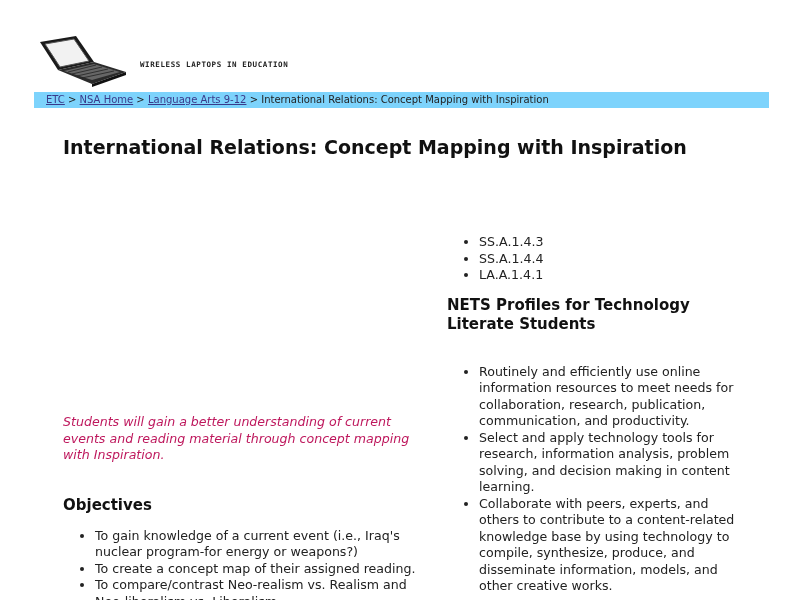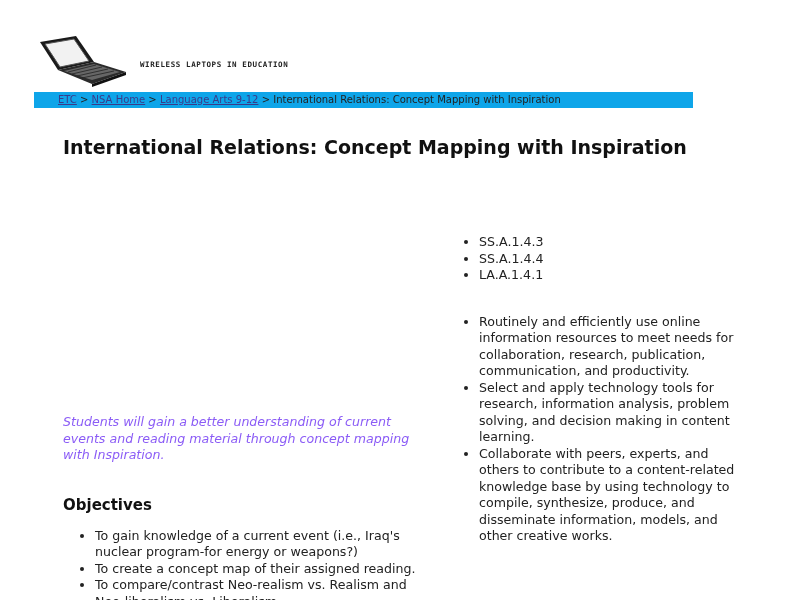--- a/index.html
+++ b/index.html
@@ -16,33 +16,33 @@
       font-family: "Liberation Sans", sans-serif; font-weight: bold;
       font-size: 17px; letter-spacing: -0.2px; color: #111;
       white-space: nowrap;
     }
     .logo-sub {
       position: absolute; left: 104px; top: 28px;
       font-family: "DejaVu Sans Mono", monospace; font-weight: bold;
       font-size: 7.5px; letter-spacing: 0.6px; color: #222; white-space: nowrap;
     }
     .breadcrumb {
-      position: absolute; left: 34px; top: 92px; width: 659px; height: 16px;
-      background: #0ea5e9; font-size: 10px; line-height: 16px;
-      padding-left: 24px; box-sizing: border-box; white-space: nowrap; color: #222;
+      position: absolute; left: 34px; top: 92px; width: 735px; height: 16px;
+      background: #7dd3fc; font-size: 10px; line-height: 16px;
+      padding-left: 12px; box-sizing: border-box; white-space: nowrap; color: #222;
     }
     .breadcrumb a { color: #3a3a8a; text-decoration: underline; }
     .breadcrumb .sep { color: #222; }
     h1.page-title {
       position: absolute; left: 63px; top: 136px; margin: 0;
       font-size: 19px; font-weight: bold; color: #111; white-space: nowrap;
     }
     .left-col { position: absolute; left: 63px; top: 414px; width: 360px; }
     .intro {
-      font-style: italic; font-size: 12.6px; line-height: 16.5px; margin: 0; color: #8b5cf6;
+      font-style: italic; font-size: 12.6px; line-height: 16.5px; margin: 0; color: #be185d;
     }
     h2 { margin: 0; font-size: 15px; font-weight: bold; color: #111; }
     .left-col h2 { margin-top: 32px; }
     ul { margin: 0; padding-left: 32px; list-style: disc; }
     li { font-size: 12.6px; line-height: 16.5px; color: #222; }
     .left-col ul { margin-top: 14px; }
     .right-col { position: absolute; left: 447px; top: 203px; width: 300px; }
     .right-col h2.nets { margin-top: 12px; line-height: 19px; }
     .right-col ul.standards { margin-top: 31px; }
     .right-col ul.nets-list { margin-top: 30px; }
@@ -78,20 +78,21 @@
 </div>
 
 <h1 class="page-title">International Relations: Concept Mapping with Inspiration</h1>
 
 <div class="right-col">
   <ul class="standards">
     <li>SS.A.1.4.3</li>
     <li>SS.A.1.4.4</li>
     <li>LA.A.1.4.1</li>
   </ul>
+  <h2 class="nets">NETS Profiles for Technology Literate Students</h2>
   <ul class="nets-list">
     <li>Routinely and efficiently use online information resources to meet needs for collaboration, research, publication, communication, and productivity.</li>
     <li>Select and apply technology tools for research, information analysis, problem solving, and decision making in content learning.</li>
     <li>Collaborate with peers, experts, and others to contribute to a content-related knowledge base by using technology to compile, synthesize, produce, and disseminate information, models, and other creative works.</li>
   </ul>
 </div>
 
 <div class="left-col">
   <p class="intro">Students will gain a better understanding of current events and reading material through concept mapping with Inspiration.</p>
   <h2>Objectives</h2>

